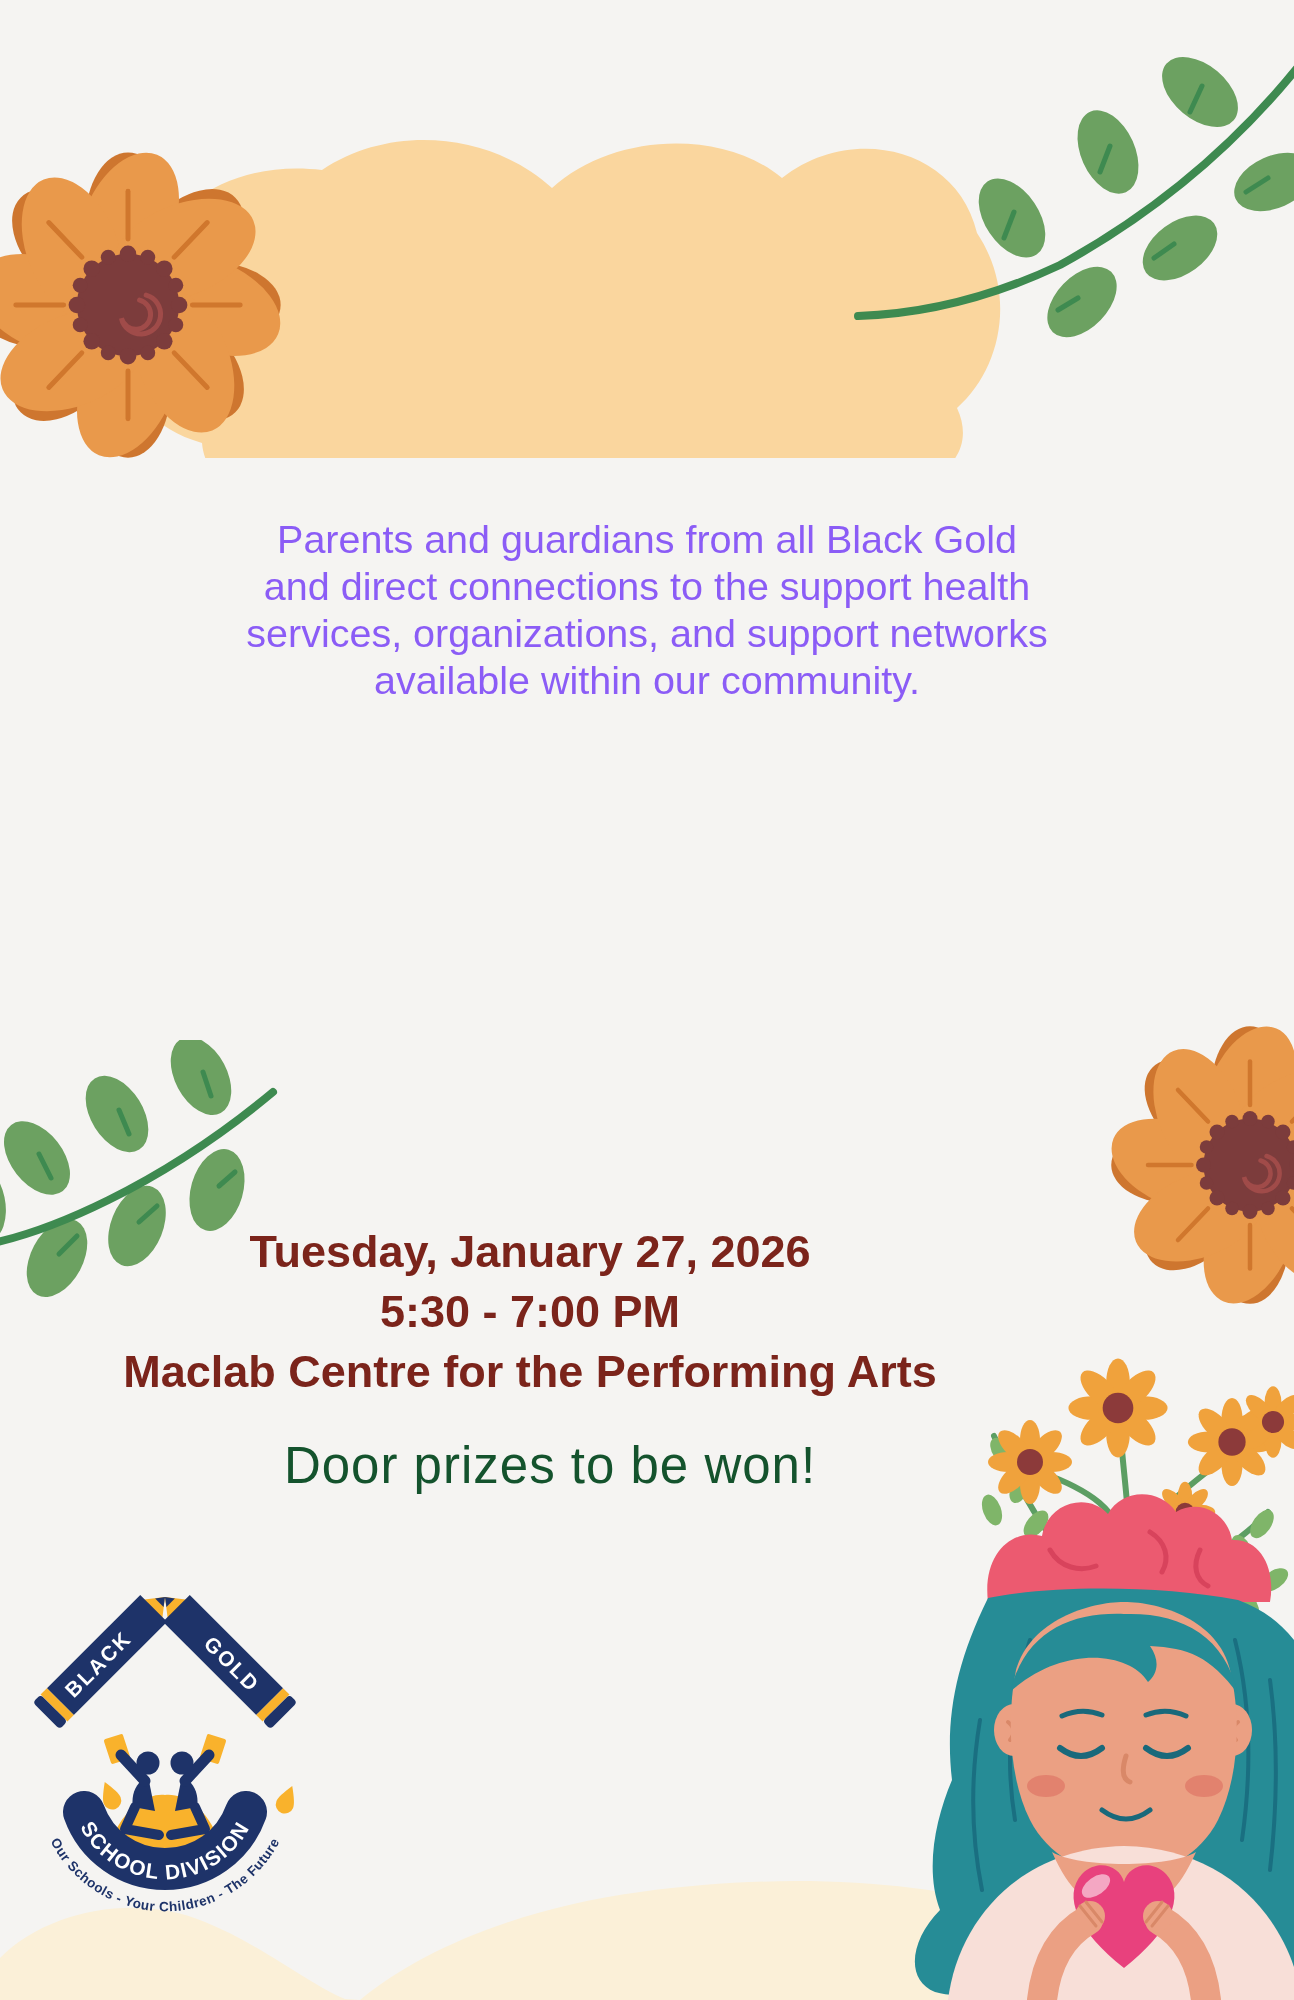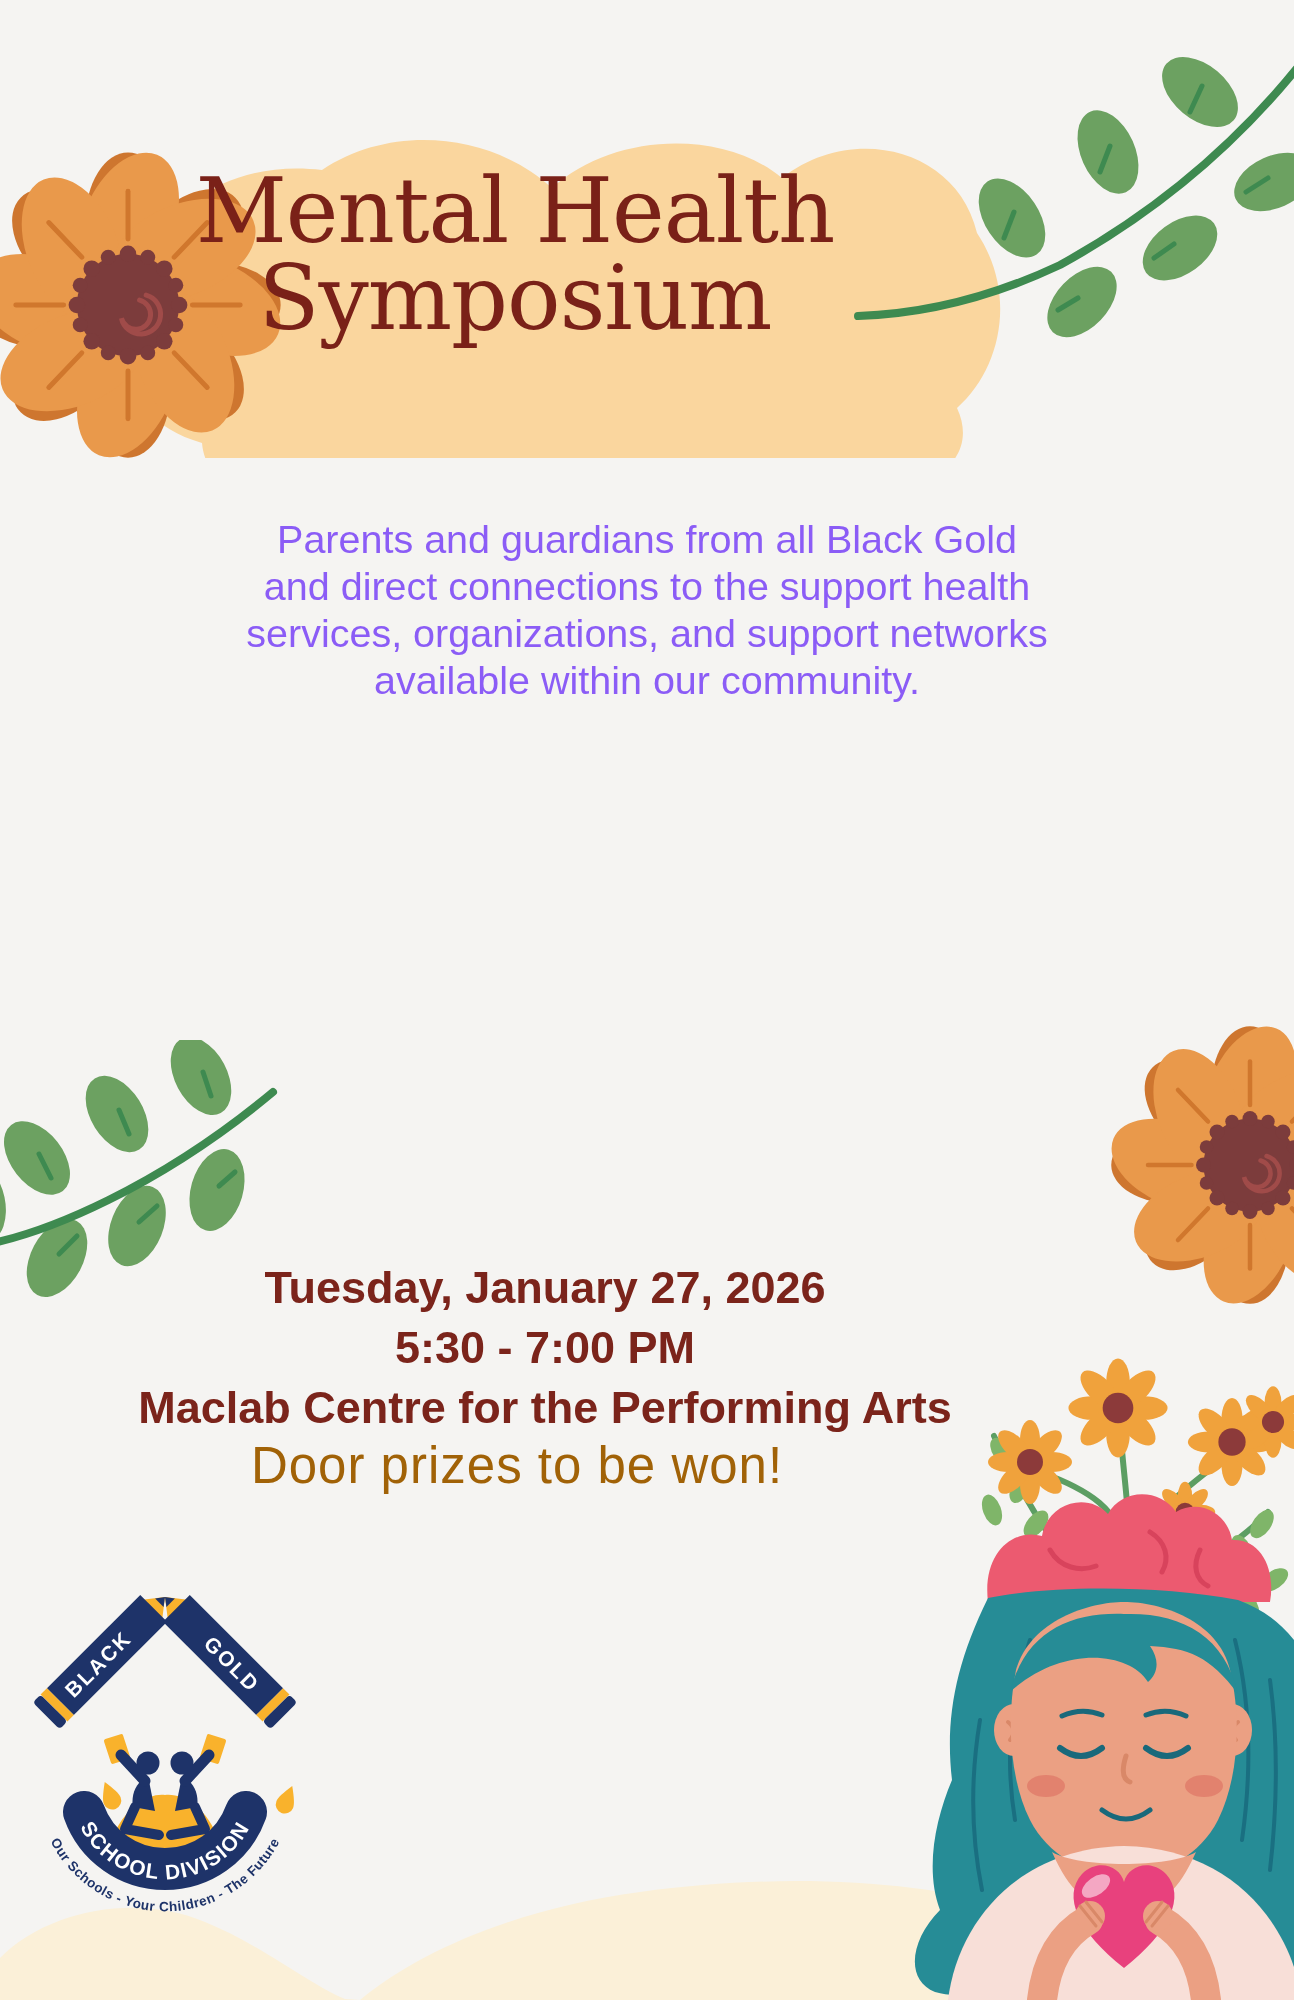--- a/index.html
+++ b/index.html
@@ -7,24 +7,24 @@
           font-family:"Liberation Sans",sans-serif;}
   .abs{position:absolute;}
   
   .title-wrap{left:0;top:168px;width:1030px;text-align:center;color:#7a2118;
       font-family:"DejaVu Serif","Liberation Serif",serif;line-height:0.98;}
   .title-line{font-size:89px;font-weight:500;letter-spacing:-1px;}
   
   .body-wrap{left:0;top:516px;width:1294px;text-align:center;color:#8b5cf6;}
   .body-line{font-size:39.5px;line-height:47px;white-space:nowrap;}
   
-  .event-wrap{left:15px;top:1222px;width:1060px;text-align:center;color:#7b241b;margin-top:36px;}
+  .event-wrap{left:0;top:1222px;width:1060px;text-align:center;color:#7b241b;}
   .event-line{font-size:45px;font-weight:bold;line-height:60px;white-space:nowrap;}
   
-  .door-wrap{left:0;top:1436px;width:1034px;text-align:center;color:#a16207;}
+  .door-wrap{left:0;top:1436px;width:1034px;text-align:center;color:#14532d;padding-left:33px;}
   .door-line{font-size:51px;font-weight:400;letter-spacing:1px;}
   svg{display:block;}
 </style>
 </head>
 <body>
 
 <div id="canvas">
 
   <svg class="abs" style="left:52px;top:78px;" width="960" height="380" viewBox="0 0 960 380">
     <path fill="#fad69e" d="M 90 230 C 90 140 170 80 270 92 C 340 45 440 55 500 110
@@ -99,24 +99,20 @@
       <circle cx="258" cy="176" r="9"></circle>
         <circle cx="142" cy="176" r="9"></circle>
       <circle cx="224" cy="258" r="9"></circle>
         <circle cx="176" cy="258" r="9"></circle>
       <circle cx="224" cy="142" r="9"></circle>
         <circle cx="176" cy="142" r="9"></circle>
     </g>
     <path d="M222 188 a24 24 0 1 1 -30 28 a18 18 0 1 0 22 -22" stroke="#a04b49" stroke-width="6" fill="none" stroke-linecap="round"></path>
   </svg>
 
-  <div class="abs title-wrap">
-    <div class="title-line">Mental Health</div>
-    <div class="title-line">Symposium</div>
-  </div>
 
   <div class="abs body-wrap">
     <div class="body-line">Parents and guardians from all Black Gold</div>
     <div class="body-line">and direct connections to the support health</div>
     <div class="body-line">services, organizations, and support networks</div>
     <div class="body-line">available within our community.</div>
   </div>
 
   <svg class="abs" style="left:-35px;top:1040px;" width="320" height="270" viewBox="0 0 320 270">
     <g fill="#6ca161">

